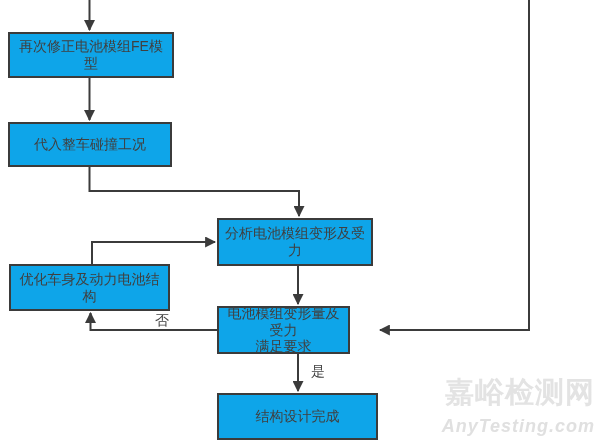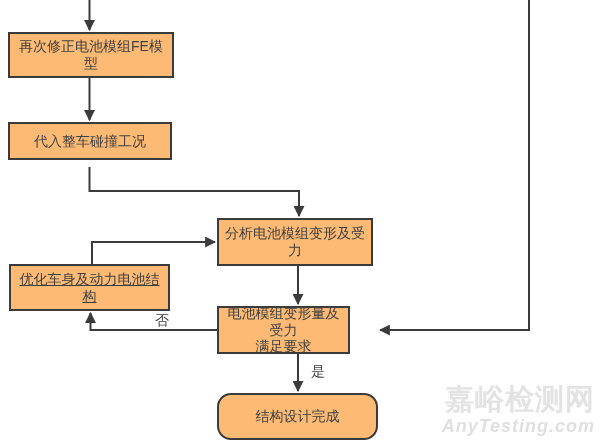--- a/index.html
+++ b/index.html
@@ -22,21 +22,21 @@
     stroke-width: 2;
   }
   #arrowhead path {
     fill: #3b3b3b;
     stroke: none;
   }
   .node {
     position: absolute;
     box-sizing: border-box;
     border: 2px solid #3b3b3b;
-    background: #fdba74;
+    background: #0ea5e9;
     display: flex;
     align-items: center;
     justify-content: center;
     text-align: center;
     color: #404040;
     font-size: 14px;
     line-height: 1.2;
     white-space: pre-line;
     padding: 8px 6px;
   }
@@ -60,21 +60,21 @@
     color: #e3e3e3;
     line-height: 1.05;
   }
   .wm-en {
     font-size: 18px;
     font-style: italic;
     font-weight: bold;
     letter-spacing: 1px;
     color: #e0e0e0;
     line-height: 1.0;
-    margin-top: 3px;
+    margin-top: 10px;
   }
 </style>
 </head>
 <body>
 
 <div class="canvas">
 
   <svg class="connectors" width="605" height="443" viewBox="0 0 605 443" xmlns="http://www.w3.org/2000/svg">
     <defs>
       <marker id="arrowhead" viewBox="0 0 10 10" refX="9" refY="5" markerWidth="5.5" markerHeight="5.5" orient="auto">
@@ -97,40 +97,40 @@
     <path d="M298,354 V391" marker-end="url(#arrowhead)"></path>
 
     <path d="M529,0 V330 H380" marker-end="url(#arrowhead)"></path>
   </svg>
 
   <div class="node" style="left:8px; top:32px; width:166px; height:46px;">
     <span>再次修正电池模组FE模
 型</span>
   </div>
 
-  <div class="node" style="left:8px; top:122px; width:164px; height:38px;">
+  <div class="node" style="left:8px; top:122px; width:164px; height:45px;">
     <span>代入整车碰撞工况</span>
   </div>
 
   <div class="node" style="left:217px; top:218px; width:156px; height:48px;">
     <span>分析电池模组变形及受
 力</span>
   </div>
 
-  <div class="node" style="left:9px; top:264px; width:161px; height:47px;text-decoration:underline;">
+  <div class="node" style="left:9px; top:264px; width:161px; height:47px;">
     <span>优化车身及动力电池结
 构</span>
   </div>
 
   <div class="node" style="left:217px; top:306px; width:133px; height:48px;">
     <span>电池模组变形量及受力
 满足要求</span>
   </div>
 
-  <div class="node" style="left:217px; top:393px; width:161px; height:47px;border-radius:14px;">
+  <div class="node" style="left:217px; top:393px; width:161px; height:47px;">
     <span>结构设计完成</span>
   </div>
 
   <div class="edge-label" style="left:155px; top:313px;">否</div>
 
   <div class="edge-label" style="left:311px; top:364px;">是</div>
 
   <div class="watermark">
     <div class="wm-cn">嘉峪检测网</div>
     <div class="wm-en">AnyTesting.com</div>

